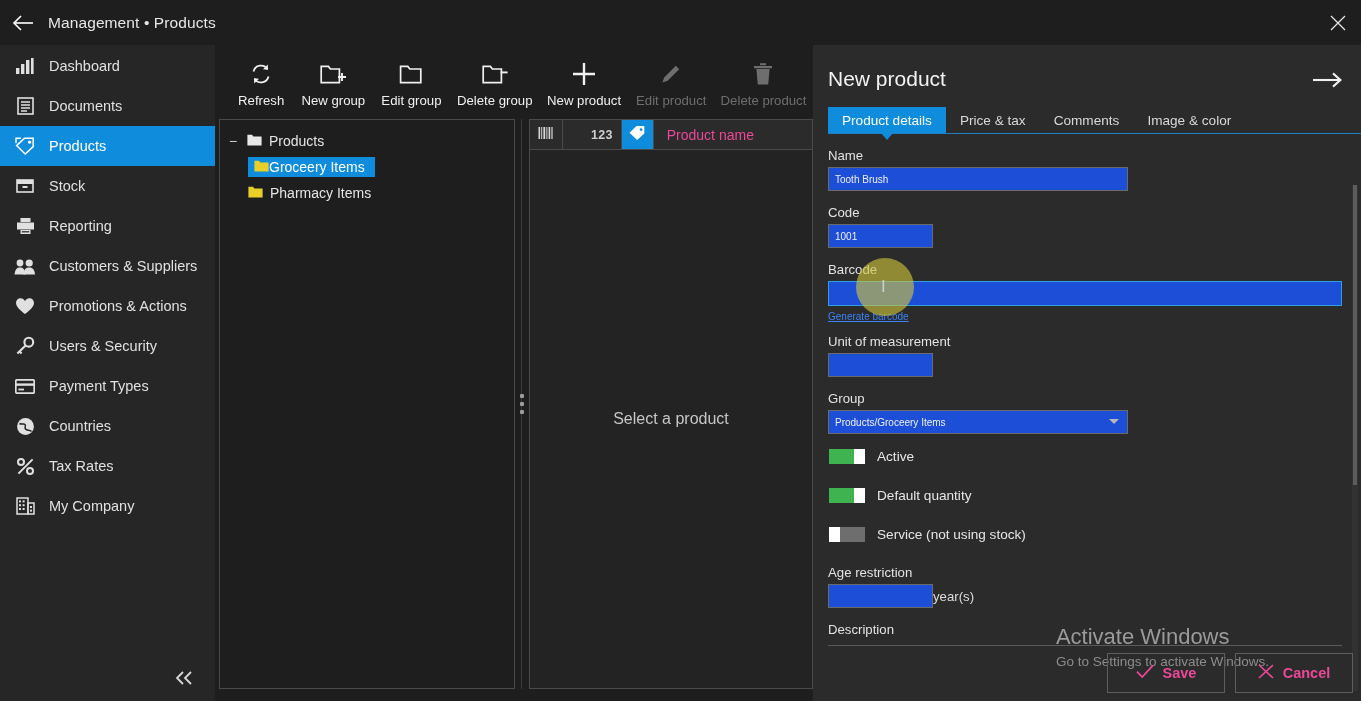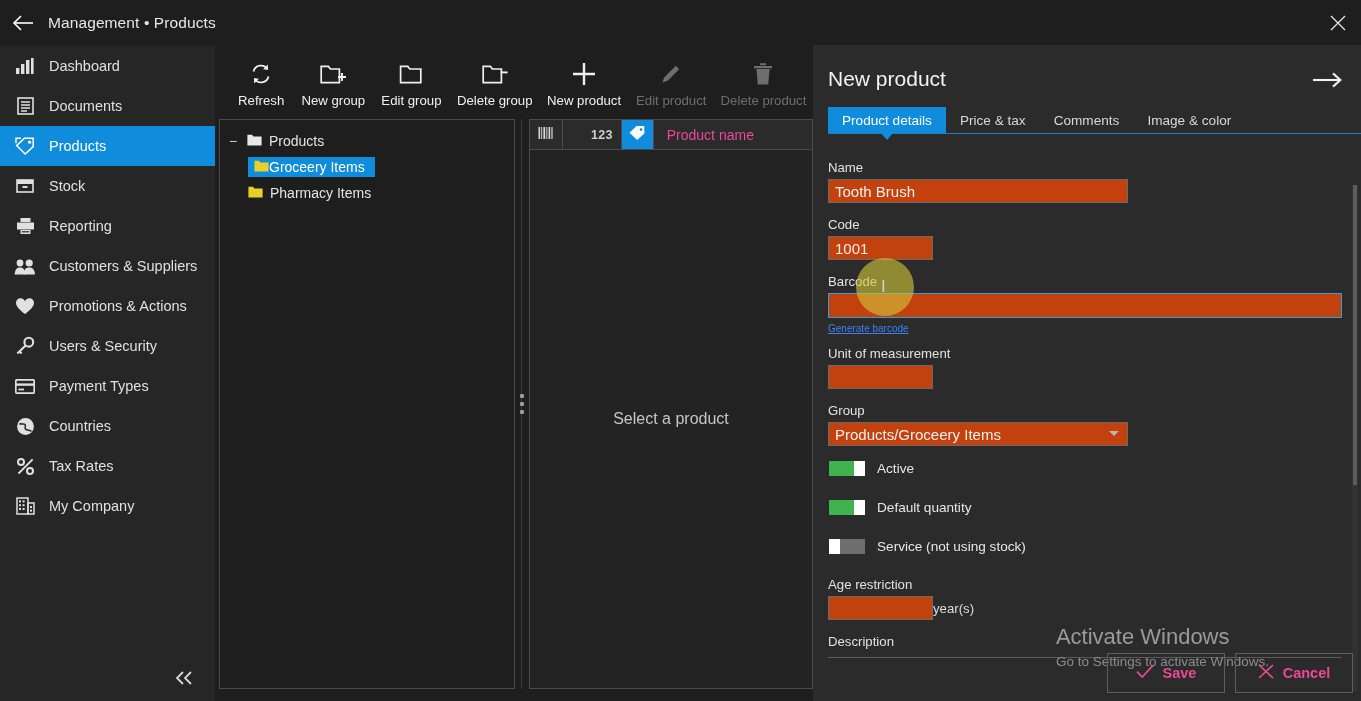--- a/index.html
+++ b/index.html
@@ -160,21 +160,21 @@
   }
   .detail-head {
     padding: 22px 18px 0 14px;
     display: flex; align-items: flex-start; justify-content: space-between;
   }
   .detail-title { font-size: 21px; color: #f2f2f2; font-weight: normal; }
   .fwd-arrow { color: #f0f0f0; padding-top: 4px; }
 
   .tabs {
     display: flex; align-items: flex-end;
-    margin: 14px 0 12px 14px;
+    margin: 14px 0 0 14px;
     border-bottom: 1px solid #1f7fc0;
     position: relative;
   }
   .tab {
     font-size: 13.6px; color: #d8d8d8;
     padding: 6px 14px 6px 14px; height: 26px;
     display: flex; align-items: center;
     white-space: nowrap;
   }
   .tab.active { background: #0f8cdb; color: #ffffff; position: relative; }
@@ -186,22 +186,22 @@
   }
 
   .form {
     flex: 1 1 auto; min-height: 0;
     padding: 14px 0 0 14px;
     overflow: hidden;
     position: relative;
   }
   .fl { font-size: 13.2px; color: #e2e2e2; margin-bottom: 4px; }
   .fi {
-    background: #c2410c; border: 1px solid #6a6a6a;
-    height: 24px; color: #f0f0f0; font-size: 15px;
+    background: #1d4ed8; border: 1px solid #6a6a6a;
+    height: 24px; color: #f0f0f0; font-size: 10px;
     padding: 0 6px; outline: none;
     font-family: "Liberation Sans", sans-serif;
   }
   .fi.wide { width: 300px; }
   .fi.small { width: 105px; }
   .fi.focused { border: 1px solid #2f9fe0; width: 514px; height: 25px; }
   .mb { margin-bottom: 14px; }
   .link { color: #3b82f6; font-size: 10px; margin-top: 1px; display: inline-block; }
 
   .selwrap { position: relative; width: 300px; }

